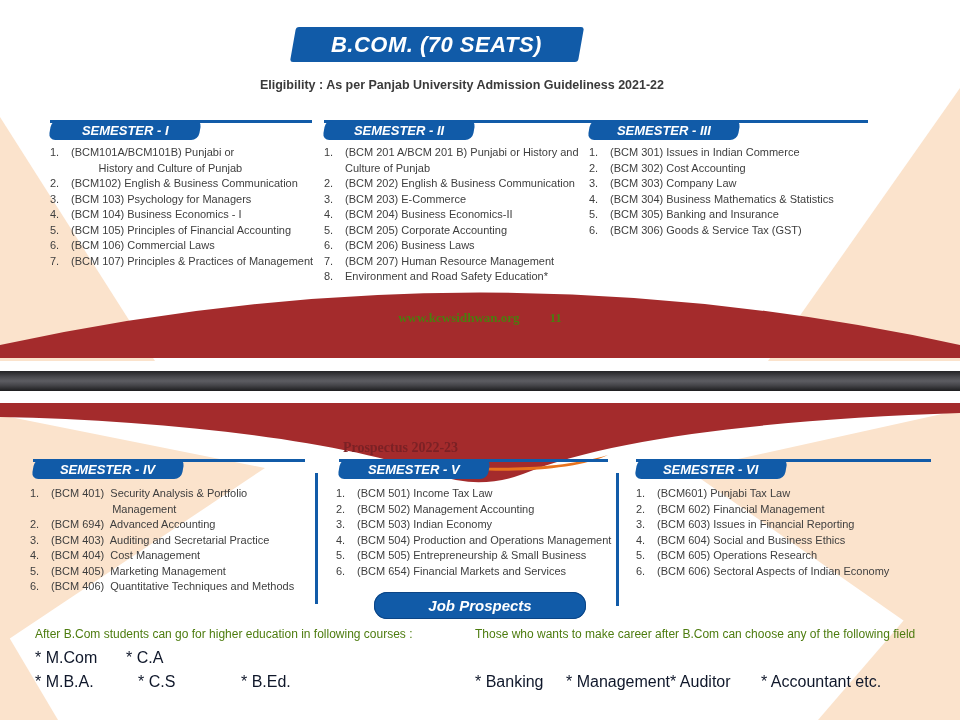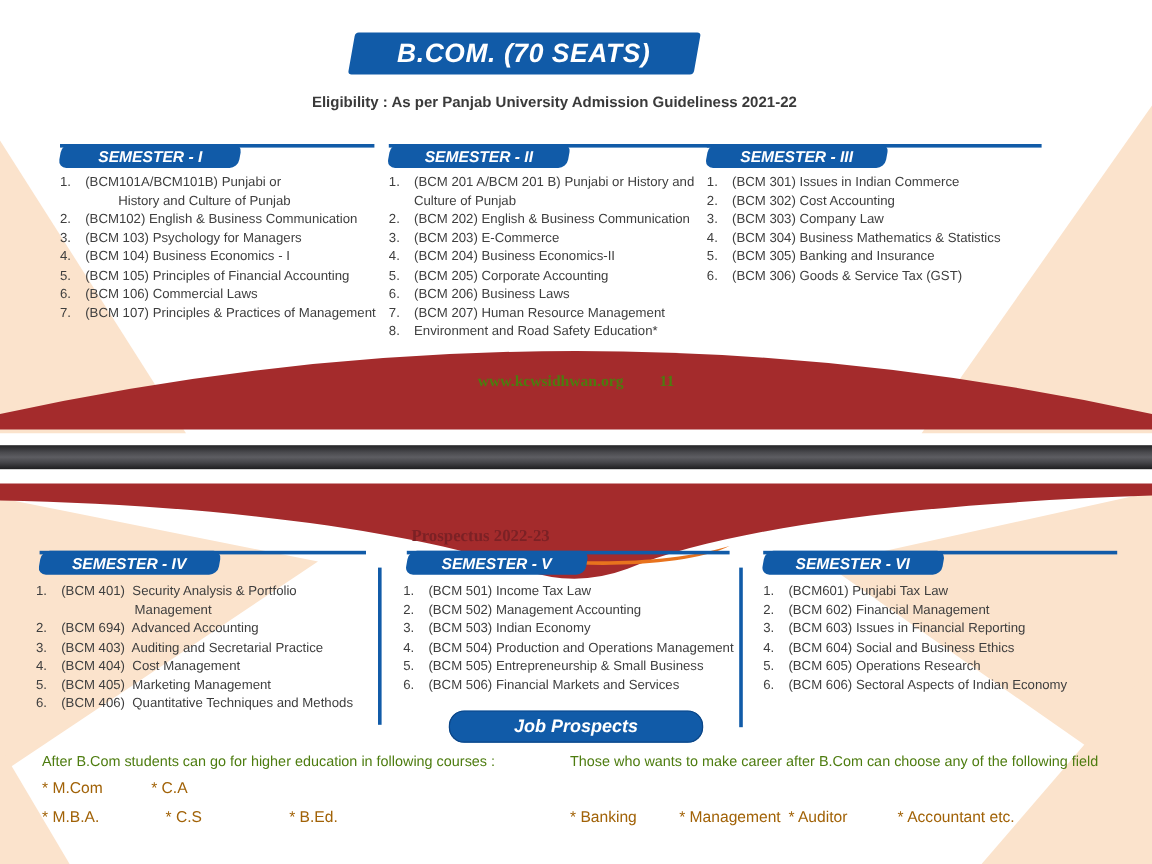--- a/index.html
+++ b/index.html
@@ -39,21 +39,21 @@
   .prospectus{left:0;top:440px;width:801px;text-align:center;font-family:"Liberation Serif",serif;
     font-weight:bold;font-size:14px;color:var(--maroon,#7b2125);}
 
   .vdiv{position:absolute;width:3px;background:var(--blue,#115ba8);z-index:1;}
 
   .job-pill{left:374px;top:592px;width:212px;height:27px;background:var(--blue,#115ba8);
     border-radius:13px;display:flex;align-items:center;justify-content:center;box-shadow:inset 0 0 0 1px #0c4585;}
   .job-pill span{color:#fff;font-weight:bold;font-style:italic;font-size:15px;}
 
   .para{position:absolute;font-size:12px;color:#4d7c0f;line-height:21px;z-index:1;}
-  .opt-row{position:absolute;display:flex;font-size:13px;color:#a16207;z-index:1;}
+  .opt-row{position:absolute;display:flex;font-size:16px;color:#0f172a;z-index:1;}
   .opt-row .opt{display:inline-block;min-width:91px;white-space:nowrap;}
 </style>
 </head>
 <body>
 
 <div id="page">
 
   <svg id="bg-shapes" width="960" height="720" viewBox="0 0 960 720">
     <polygon class="peach" points="0,117 155,361 0,361"></polygon>
     <polygon class="peach" points="960,88 768,361 960,361"></polygon>
@@ -238,21 +238,21 @@
       <li>
         <span class="n">4.</span>
         <span class="t">(BCM 504) Production and Operations Management</span>
       </li>
       <li>
         <span class="n">5.</span>
         <span class="t">(BCM 505) Entrepreneurship &amp; Small Business</span>
       </li>
       <li>
         <span class="n">6.</span>
-        <span class="t">(BCM 506) Financial Markets and Services</span>
+        <span class="t">(BCM 654) Financial Markets and Services</span>
       </li>
     </ol>
 
   <div class="head-line" style="left:636px;top:459px;width:295px;"></div>
   <div class="sem-banner" style="left:636px;top:459px;">
     <span>SEMESTER - VI</span>
   </div>
   <ol class="sem-list" style="left:636px;top:486px;width:297px;">
       <li>
         <span class="n">1.</span>

